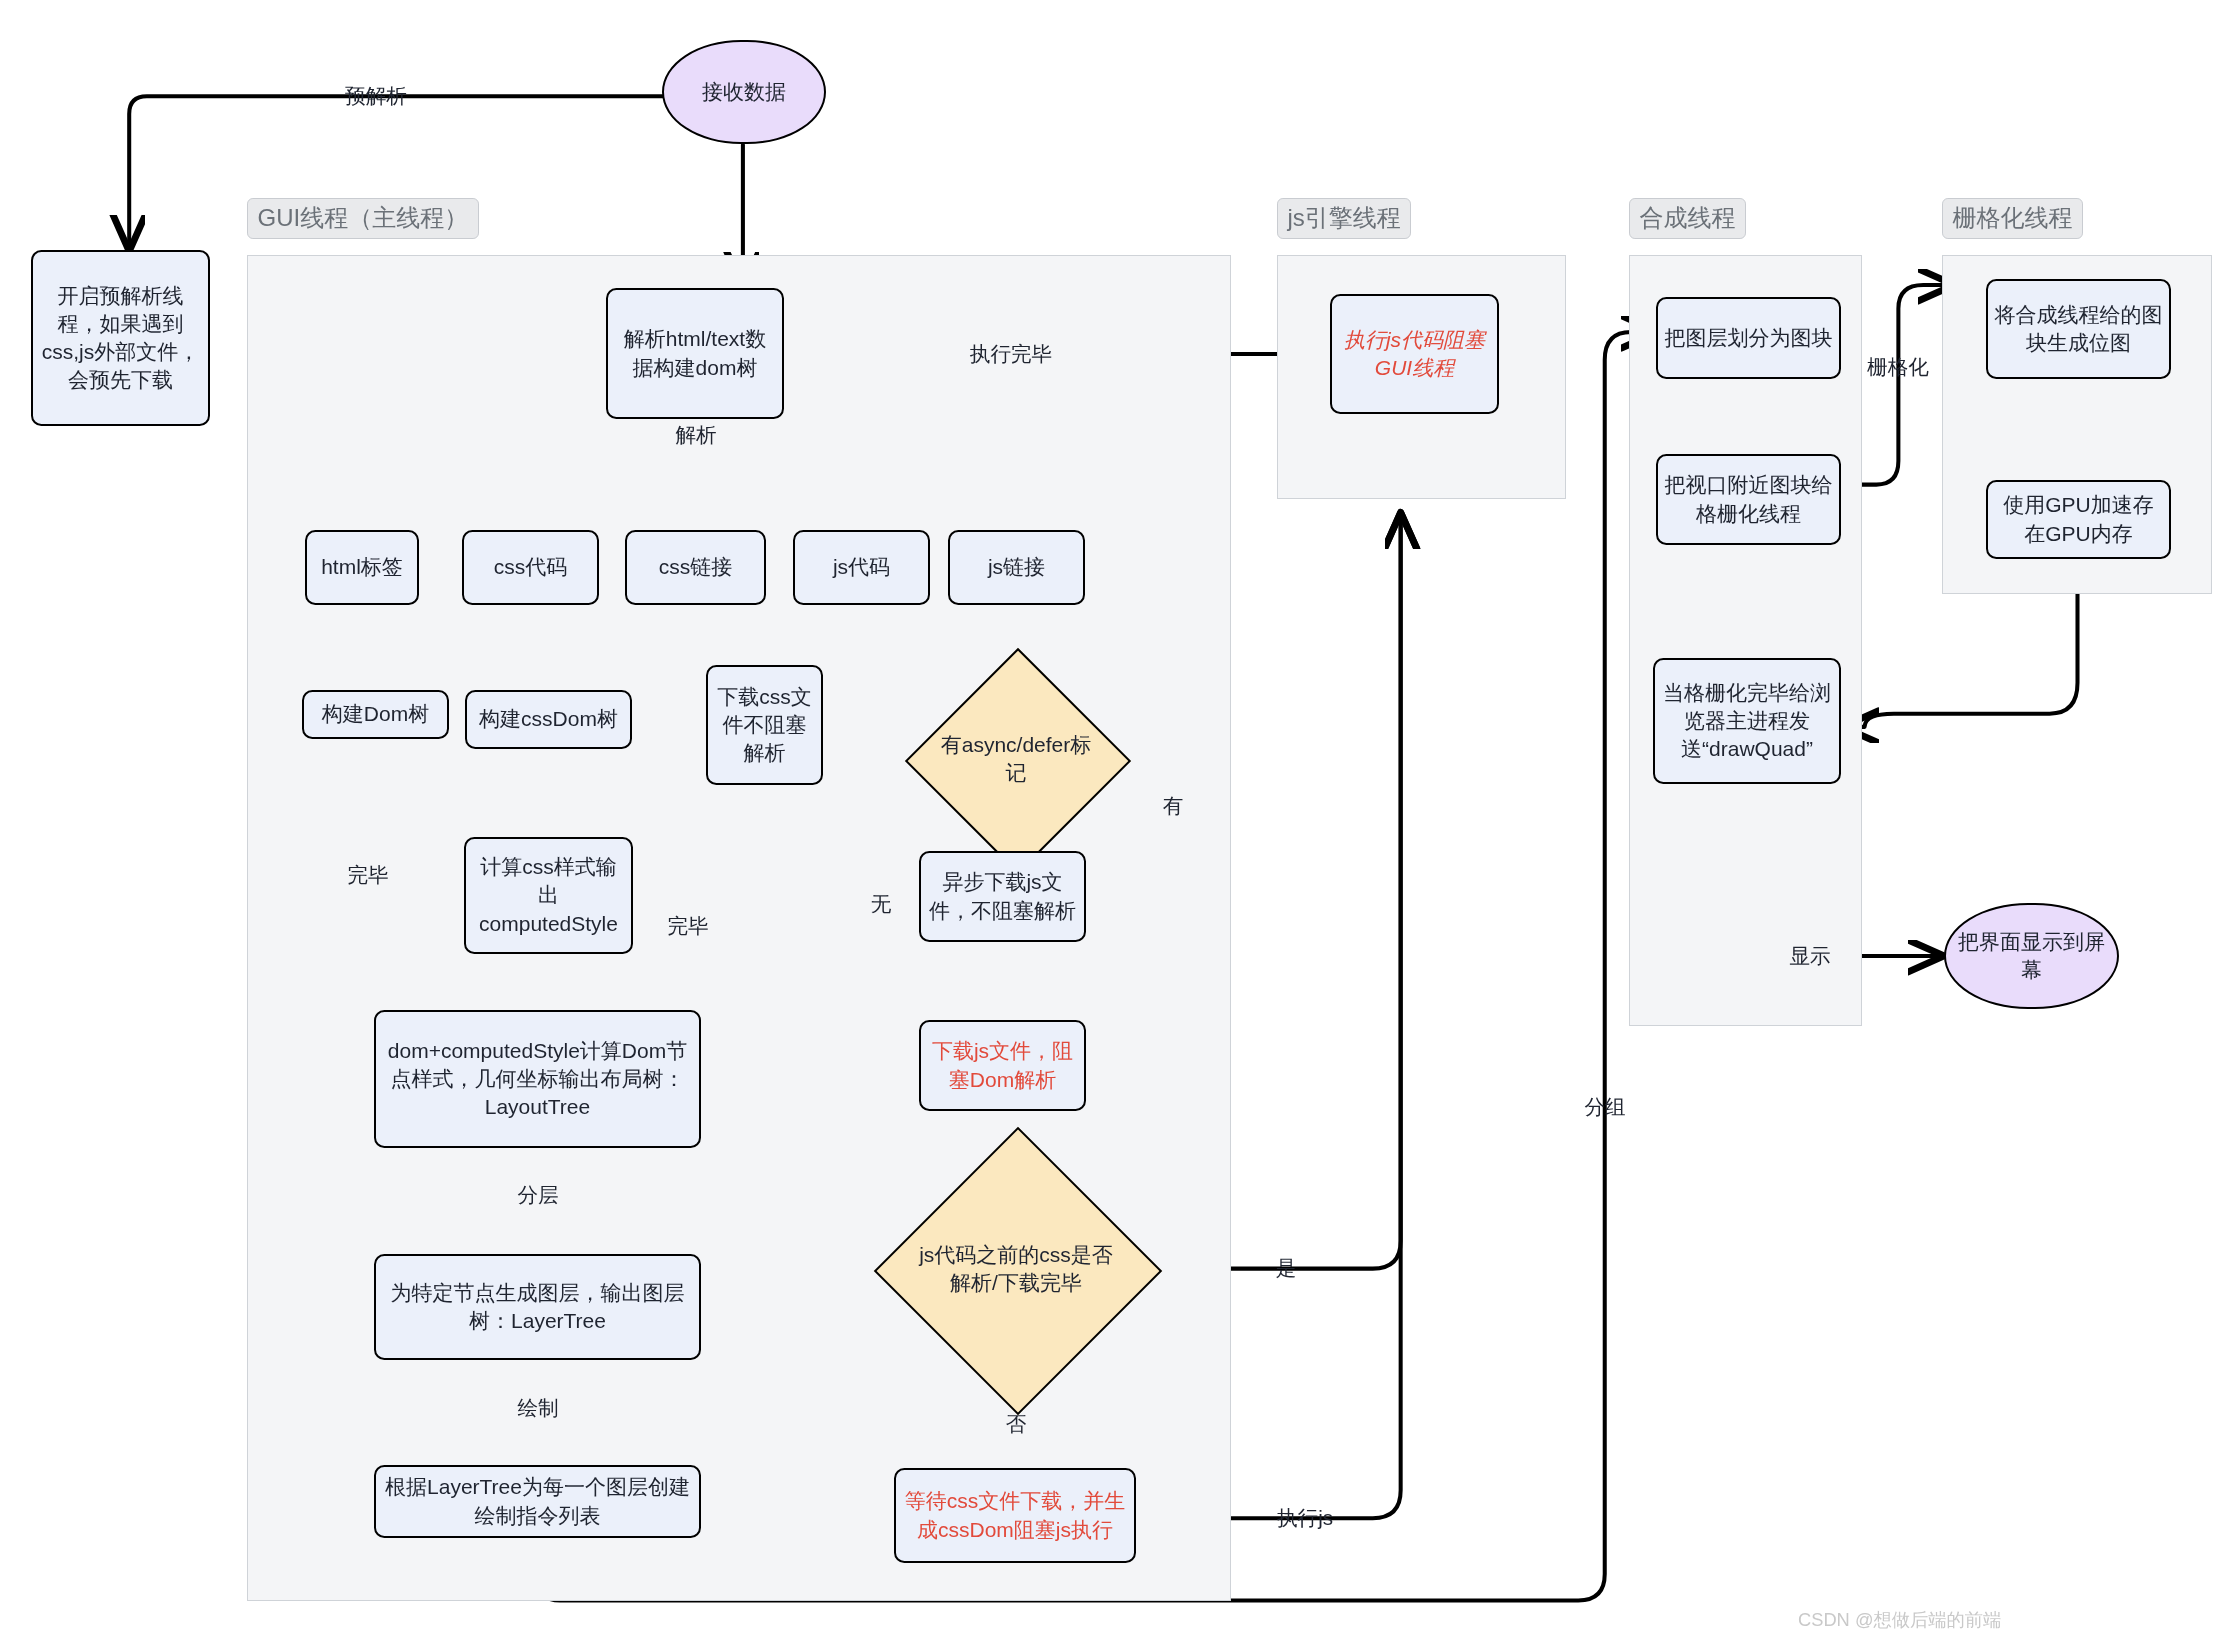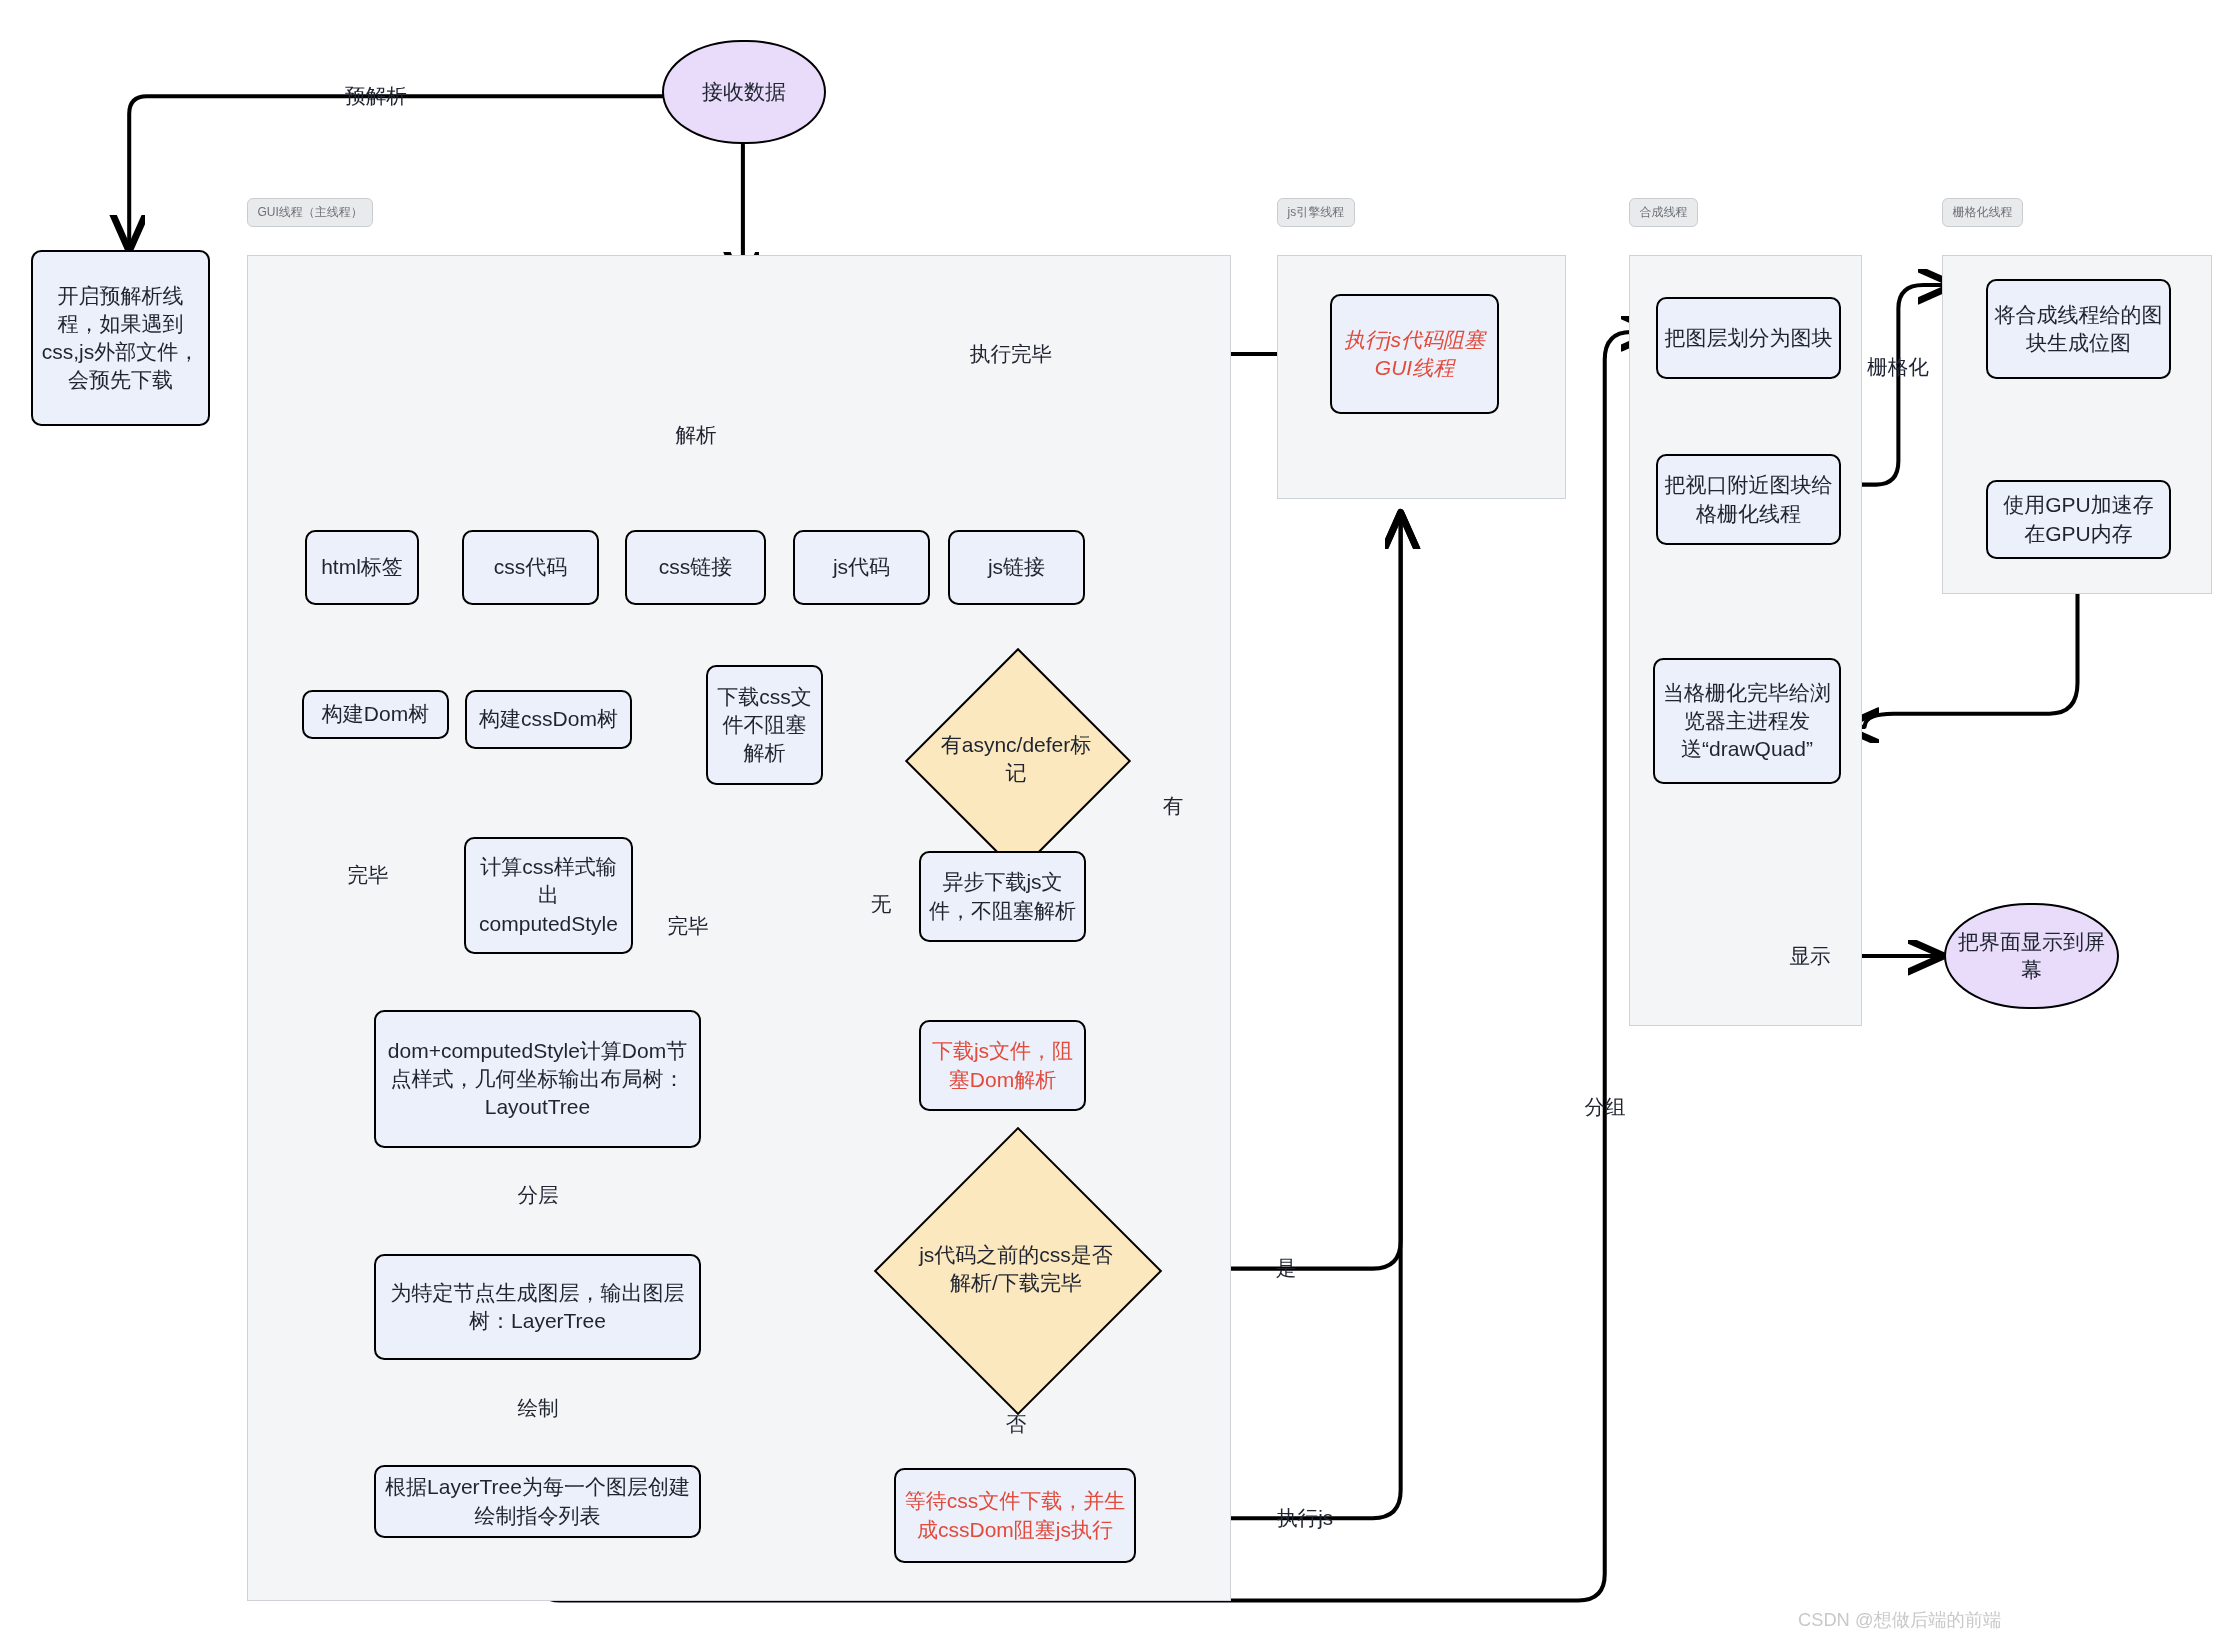--- a/index.html
+++ b/index.html
@@ -3,21 +3,21 @@
 <meta charset="utf-8">
 <style>
   html,body{margin:0;padding:0;background:#ffffff;}
   body{font-family:"Liberation Sans","DejaVu Sans",sans-serif;}
   #stage{position:relative;width:2239px;height:1649px;background:#fff;overflow:hidden;}
   #edges{position:absolute;left:0;top:0;width:2239px;height:1649px;}
 
   
   .lane{position:absolute;background:#f4f5f7;border:0.7px solid #cfd3d8;box-sizing:border-box;}
   .lane-label{position:absolute;background:#e9eaec;border:0.7px solid #c9ccd1;border-radius:5.9px;
-      color:#6b7178;font-size:12px;line-height:1;padding:6.6px 9.5px 8.8px 9.5px;white-space:nowrap;box-sizing:border-box;}
+      color:#6b7178;font-size:24px;line-height:1;padding:6.6px 9.5px 8.8px 9.5px;white-space:nowrap;box-sizing:border-box;}
 
   
   .node{position:absolute;box-sizing:border-box;display:flex;align-items:center;justify-content:center;
       text-align:center;color:#1f2430;background:#ebf0fa;border:2.9px solid #000;border-radius:10.3px;
       font-size:21px;line-height:1.34;padding:2.9px 5.9px;}
   .node.red{color:#e24a3b;}
   .node.term{background:#e9dcfb;border-radius:48%/50%;}
   .diamond{position:absolute;box-sizing:border-box;}
   .diamond .dshape{position:absolute;left:0;top:0;width:100%;height:100%;
       background:#fbe8bf;border:2.9px solid #000;transform:rotate(45deg);}
@@ -110,20 +110,21 @@
   <div class="lane-label" style="left:1629px;top:198px;">合成线程</div>
   <div class="lane" style="left:1629px;top:255px;width:233px;height:771px;"></div>
 
   <div class="lane-label" style="left:1942px;top:198px;">栅格化线程</div>
   <div class="lane" style="left:1942px;top:255px;width:270px;height:339px;"></div>
 
   <div class="node term" style="left:662px;top:40px;width:164px;height:104px;">接收数据</div>
 
   <div class="node" style="left:31px;top:250px;width:179px;height:176px;">开启预解析线程，如果遇到css,js外部文件，会预先下载</div>
 
+  <div class="node" style="left:606px;top:288px;width:178px;height:131px;">解析html/text数据构建dom树</div>
 
   <div class="node" style="left:305px;top:530px;width:114px;height:75px;">html标签</div>
   <div class="node" style="left:462px;top:530px;width:137px;height:75px;">css代码</div>
   <div class="node" style="left:625px;top:530px;width:141px;height:75px;">css链接</div>
   <div class="node" style="left:793px;top:530px;width:137px;height:75px;">js代码</div>
   <div class="node" style="left:948px;top:530px;width:137px;height:75px;">js链接</div>
 
   <div class="node" style="left:302px;top:690px;width:147px;height:49px;">构建Dom树</div>
   <div class="node" style="left:465px;top:690px;width:167px;height:59px;">构建cssDom树</div>
   <div class="node" style="left:706px;top:665px;width:117px;height:120px;">下载css文件不阻塞解析</div>

